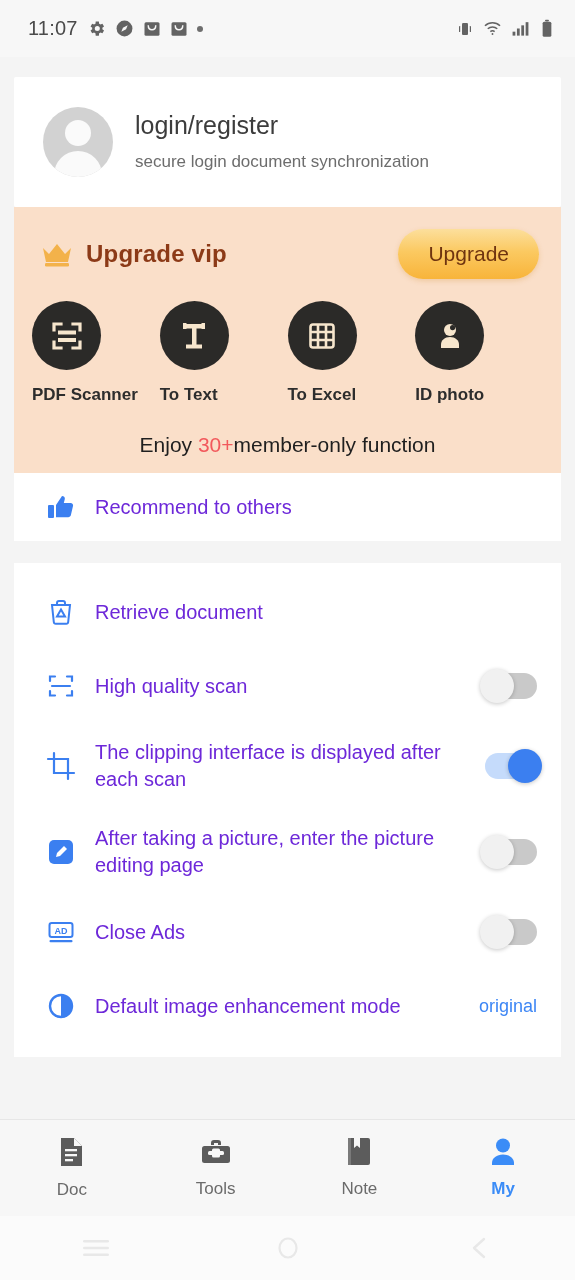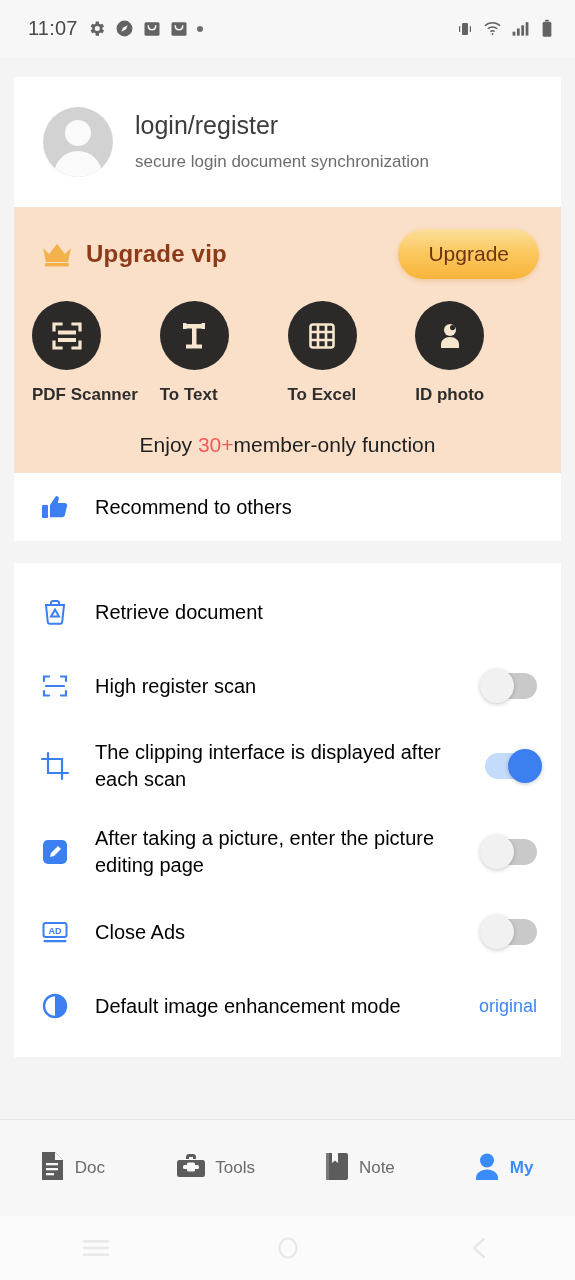--- a/index.html
+++ b/index.html
@@ -114,22 +114,22 @@
   }
   .vip-foot .hl { color: #f2595c; }
 
   
   .row {
     display: flex; align-items: center;
     padding: 0 24px 0 26px;
     min-height: 74px;
     box-sizing: border-box;
   }
-  .row-icon { width: 36px; flex: 0 0 36px; display: flex; align-items: center; justify-content: flex-start; }
-  .row-label { font-size: 20px; color: #000000; margin-left: 19px; flex: 1; line-height: 1.35; }
+  .row-icon { width: 36px; flex: 0 0 36px; display: flex; align-items: center; justify-content: flex-end; }
+  .row-label { font-size: 20px; color: #6d28d9; margin-left: 19px; flex: 1; line-height: 1.35; }
   .row-value { font-size: 18px; color: #3d86f5; margin-left: 12px; }
 
   .gap { height: 22px; }
 
   
   .toggle {
     width: 52px; height: 26px; border-radius: 14px;
     position: relative; flex: 0 0 auto; margin-left: 10px;
     cursor: pointer;
   }
@@ -145,21 +145,21 @@
   .toggle.on .knob { background: #3b7ff0; left: 23px; }
 
   
   .tabbar {
     height: 96px;
     background: #f7f7f7;
     border-top: 1px solid #e6e6e6;
     display: flex; align-items: center;
   }
   .tab {
-    flex: 1; display: flex; flex-direction: row;
+    flex: 1; display: flex; flex-direction: column;
     align-items: center; justify-content: center; gap: 9px;
     cursor: pointer;
   }
   .tab-label { font-size: 17px; color: #6b6b6b; }
   .tab.active .tab-label { color: #3b8cf7; font-weight: bold; }
 
   
   .navbar {
     height: 64px; background: #fbfbfb;
     display: flex; align-items: center;
@@ -342,21 +342,21 @@
       <div class="row">
         <span class="row-icon">
           <svg width="30" height="30" viewBox="0 0 30 30" fill="none" stroke="#3b7ff0" stroke-width="2.2" stroke-linecap="round">
             <path d="M4 10V5.5h5"></path>
               <path d="M26 10V5.5h-5"></path>
               <path d="M4 20v4.5h5"></path>
               <path d="M26 20v4.5h-5"></path>
             <path d="M6 15h18"></path>
           </svg>
         </span>
-        <span class="row-label">High register scan</span>
+        <span class="row-label">High quality scan</span>
         <span class="toggle off">
           <span class="track"></span>
             <span class="knob"></span>
         </span>
       </div>
 
       <div class="row" style="min-height:86px;">
         <span class="row-icon">
           <svg width="30" height="30" viewBox="0 0 30 30" fill="none" stroke="#3b7ff0" stroke-width="2.2" stroke-linecap="round">
             <path d="M8 2v20h20"></path>

